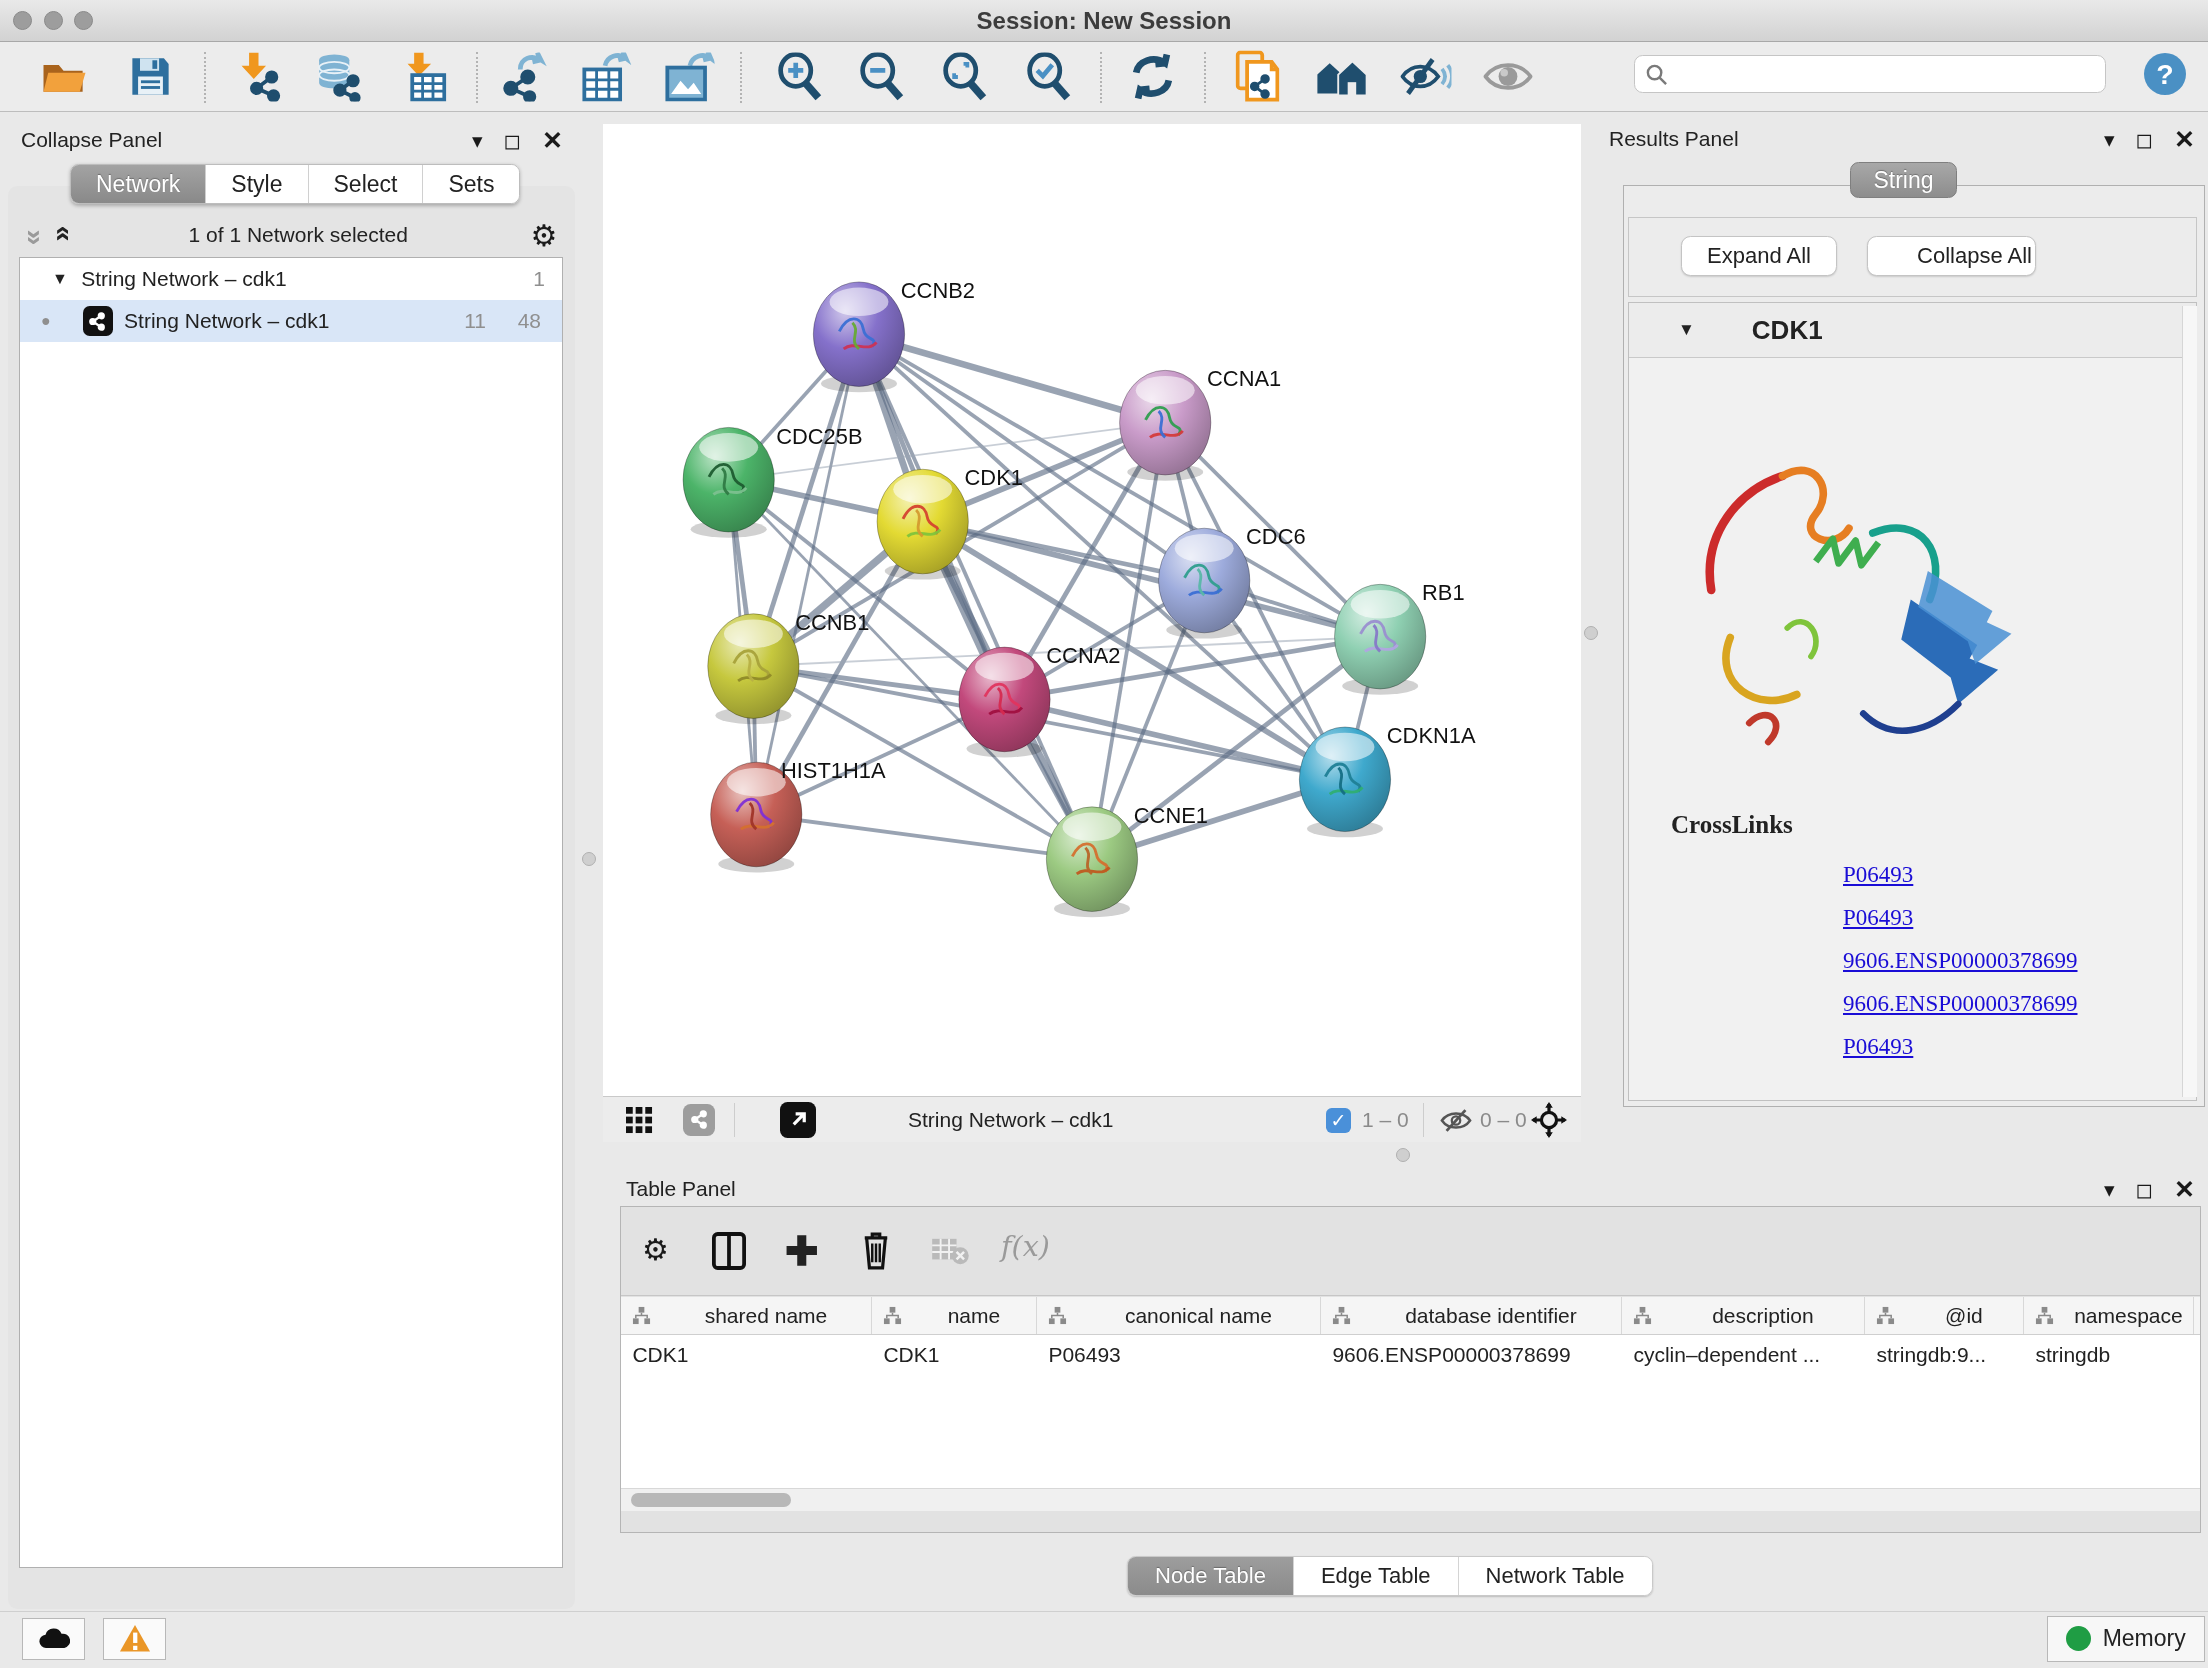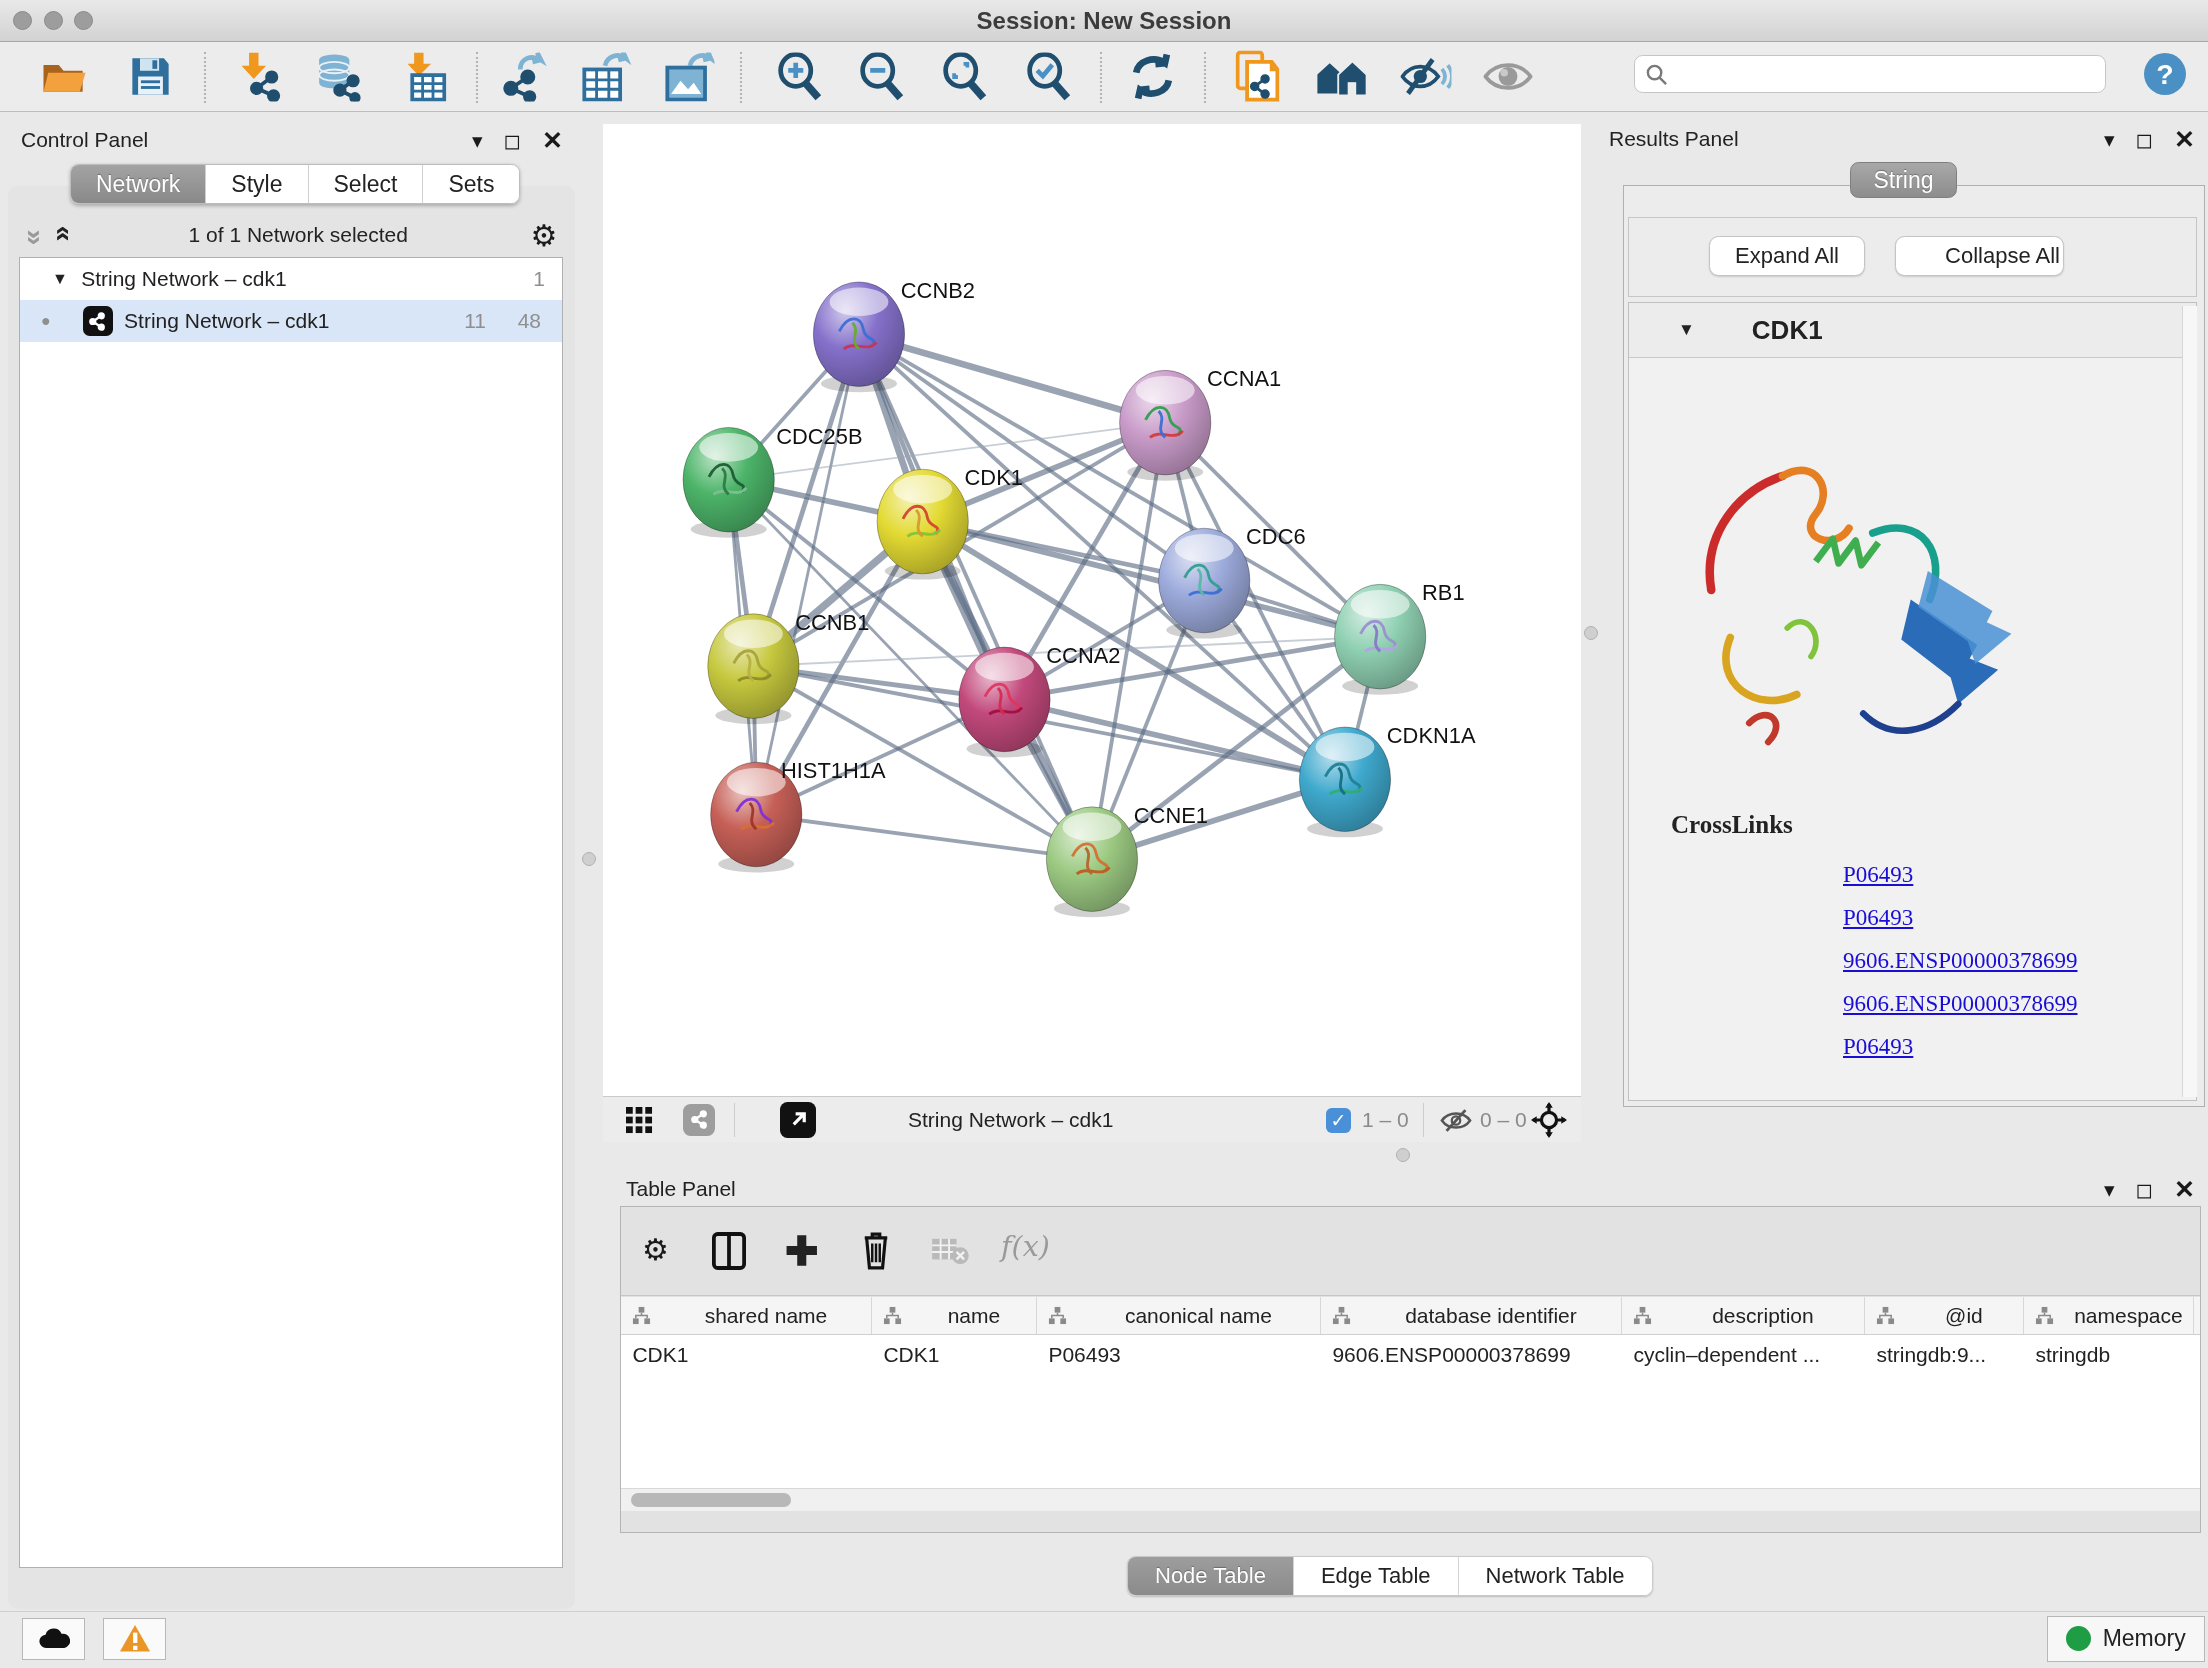--- a/index.html
+++ b/index.html
@@ -61,21 +61,21 @@
   .grip { position:absolute; width:14.3px; height:14.3px; border-radius:50%; background:#cfcfcf; border:1px solid #b0b0b0; }
 
   
   .res-head { left:1609px; top:124px; width:586px; height:30px; display:flex; justify-content:space-between; align-items:center; }
   .stringtab { left:1850px; top:162px; width:107px; height:36px; background:linear-gradient(#a8a8a8,#8d8d8d);
     border:1px solid #7f7f7f; border-radius:8.6px; color:#fff; font-size:23px; display:flex; align-items:center; justify-content:center;
     z-index:3; text-shadow:0 -1px 1px rgba(0,0,0,.3); }
   .res-outer { left:1623px; top:185px; width:582px; height:922px; background:#ececec; border:1.9px solid #b0b0b0; }
   .res-btnbox { left:1628px; top:217px; width:569px; height:80px; background:#ececec; border:1.9px solid #c6c6c6; }
   .wbtn { position:absolute; height:40px; background:#fff; border:1px solid #c4c4c4; border-radius:9.5px;
-    font-size:22px; display:flex; align-items:center; justify-content:center; box-shadow:0 1px 1.9px rgba(0,0,0,.15);margin-left:28px; }
+    font-size:22px; display:flex; align-items:center; justify-content:center; box-shadow:0 1px 1.9px rgba(0,0,0,.15); }
   .res-cdk { left:1628px; top:302px; width:569px; height:799px; border:1.9px solid #c0c0c0; background:#f1f1f1; }
   .res-cdkhead { height:55px; background:#ececec; border-bottom:1.9px solid #cscsc; border-bottom:1.9px solid #c9c9c9;
     display:flex; align-items:center; }
   .serif { font-family:"Liberation Serif", serif; }
   .xlink { color:#1a0dd6; text-decoration:underline; }
   .res-scroll { left:2182px; top:306px; width:15px; height:791px; background:#f7f7f7; border-left:1px solid #d6d6d6; }
 
   
   .tp-head { left:626px; top:1174px; width:1569px; height:30px; display:flex; justify-content:space-between; align-items:center; }
   .tp-box { left:620px; top:1206px; width:1581px; height:327px; background:#e2e2e2; border:1.9px solid #b5b5b5; }
@@ -269,21 +269,21 @@
     <svg width="23" height="23" viewBox="0 0 24 24">
       <circle cx="10" cy="10" r="7" fill="none" stroke="#7a7a7a" stroke-width="2.5"></circle>
       <path d="M15 15 L22 22" stroke="#7a7a7a" stroke-width="2.5"></path>
     </svg>
     <input type="text" placeholder="" style="">
   </div>
   <div class="helpbtn">?</div>
 </div>
 
 <div class="abs ctrl-head">
-  <span class="panel-title">Control Panel</span>
+  <span class="panel-title">Collapse Panel</span>
   <span class="pctl">
     <span>▾</span>
     <span>◻</span>
     <span class="x">✕</span>
   </span>
 </div>
 <div class="abs ctrl-bg"></div>
 <div class="abs segtabs">
   <div class="seg sel">Network</div>
   <div class="seg">Style</div>

